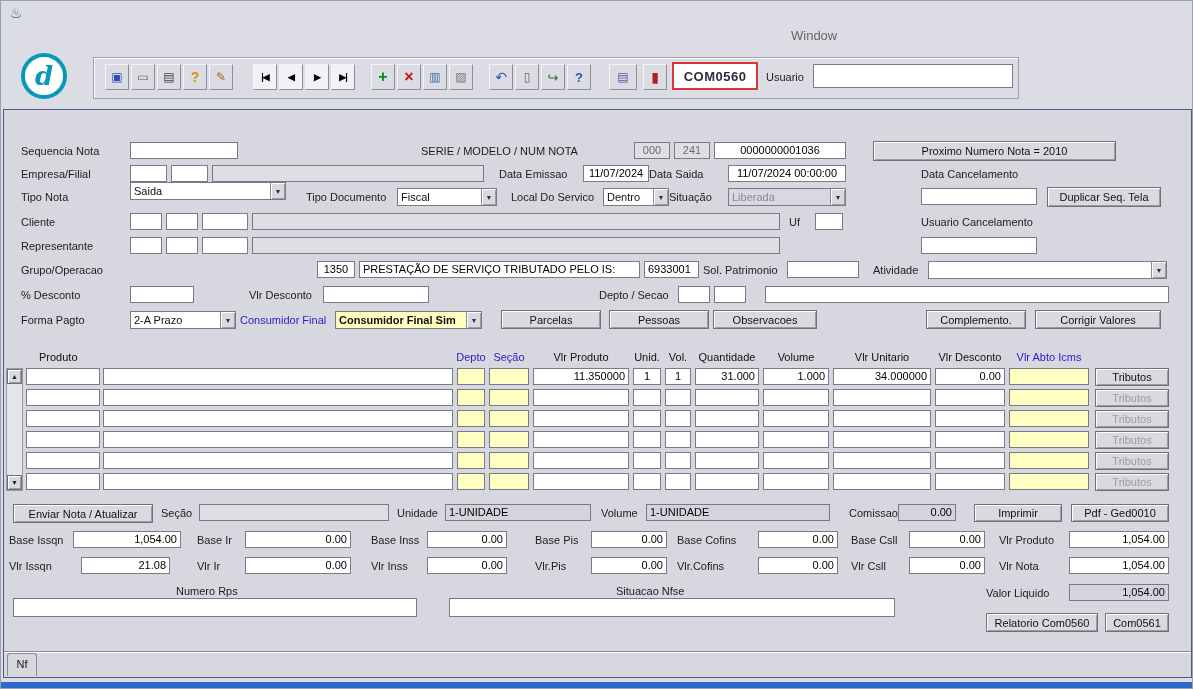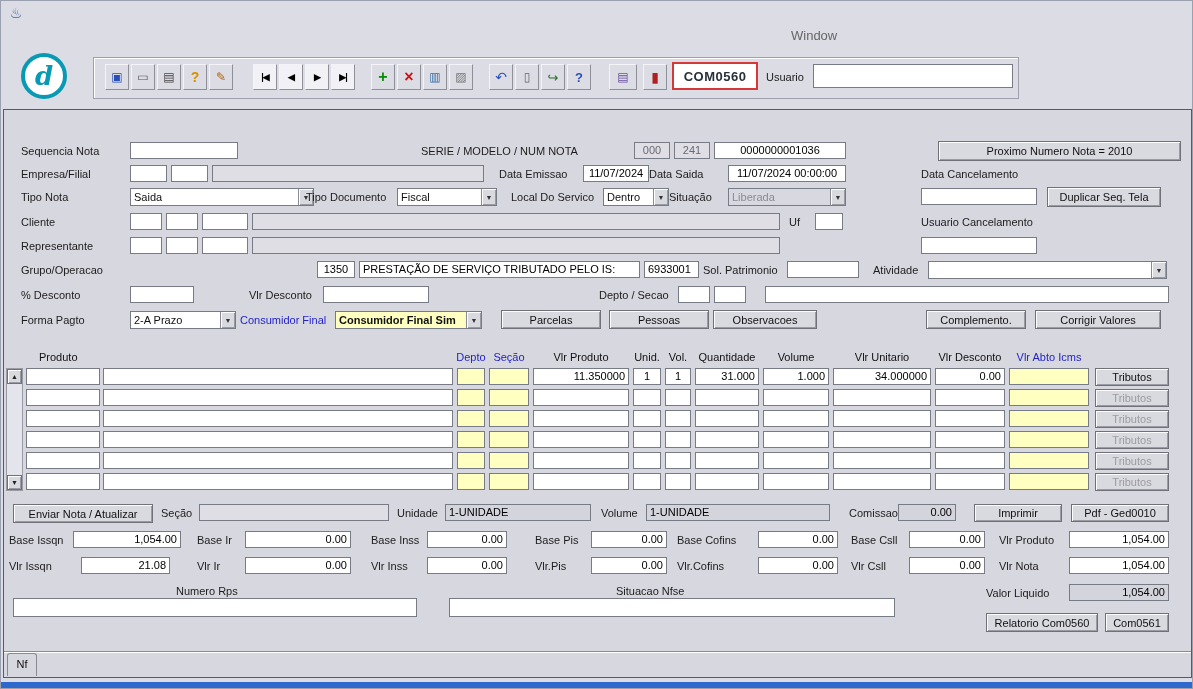--- a/index.html
+++ b/index.html
@@ -153,34 +153,34 @@
   <input class="fld" style="left: 812px; top: 63px; width: 200px; height: 24px;" value="">
 
   <div class="mdi-frame"></div>
 
   <div class="lbl r" style="left:20px;top:144px;width:105px">Sequencia Nota</div>
   <div class="fld" style="left:129px;top:141px;width:108px"></div>
   <div class="lbl r" style="left:420px;top:144px;width:210px">SERIE / MODELO / NUM NOTA</div>
   <div class="fld dis ctr" style="left:633px;top:141px;width:36px">000</div>
   <div class="fld dis ctr" style="left:673px;top:141px;width:36px">241</div>
   <div class="fld ctr" style="left:713px;top:141px;width:132px">0000000001036</div>
-  <button class="btn" style="left:937px;top:140px;width:243px;height:20px">Proximo Numero Nota = 2010</button>
+  <button class="btn" style="left:872px;top:140px;width:243px;height:20px">Proximo Numero Nota = 2010</button>
 
   <div class="lbl r" style="left:20px;top:167px;width:105px">Empresa/Filial</div>
   <div class="fld" style="left:129px;top:164px;width:37px"></div>
   <div class="fld" style="left:170px;top:164px;width:37px"></div>
   <div class="fld dis" style="left:211px;top:164px;width:272px"></div>
   <div class="lbl r" style="left:498px;top:167px;width:80px">Data Emissao</div>
   <div class="fld ctr" style="left:582px;top:164px;width:66px">11/07/2024</div>
   <div class="lbl r" style="left:648px;top:167px;width:75px">Data Saida</div>
   <div class="fld ctr" style="left:727px;top:164px;width:118px">11/07/2024 00:00:00</div>
   <div class="lbl" style="left:920px;top:167px">Data Cancelamento</div>
 
   <div class="lbl r" style="left:20px;top:190px;width:105px">Tipo Nota</div>
-  <div class="dd" style="left:129px;top:187px;width:184px">
+  <div class="dd" style="left:129px;top:181px;width:156px">
     <span class="txt">Saida</span>
       <span class="arr">▼</span>
   </div>
   <div class="lbl r" style="left:305px;top:190px;width:87px">Tipo Documento</div>
   <div class="dd" style="left:396px;top:187px;width:100px">
     <span class="txt">Fiscal</span>
       <span class="arr">▼</span>
   </div>
   <div class="lbl r" style="left:510px;top:190px;width:88px">Local Do Servico</div>
   <div class="dd" style="left:602px;top:187px;width:66px">

